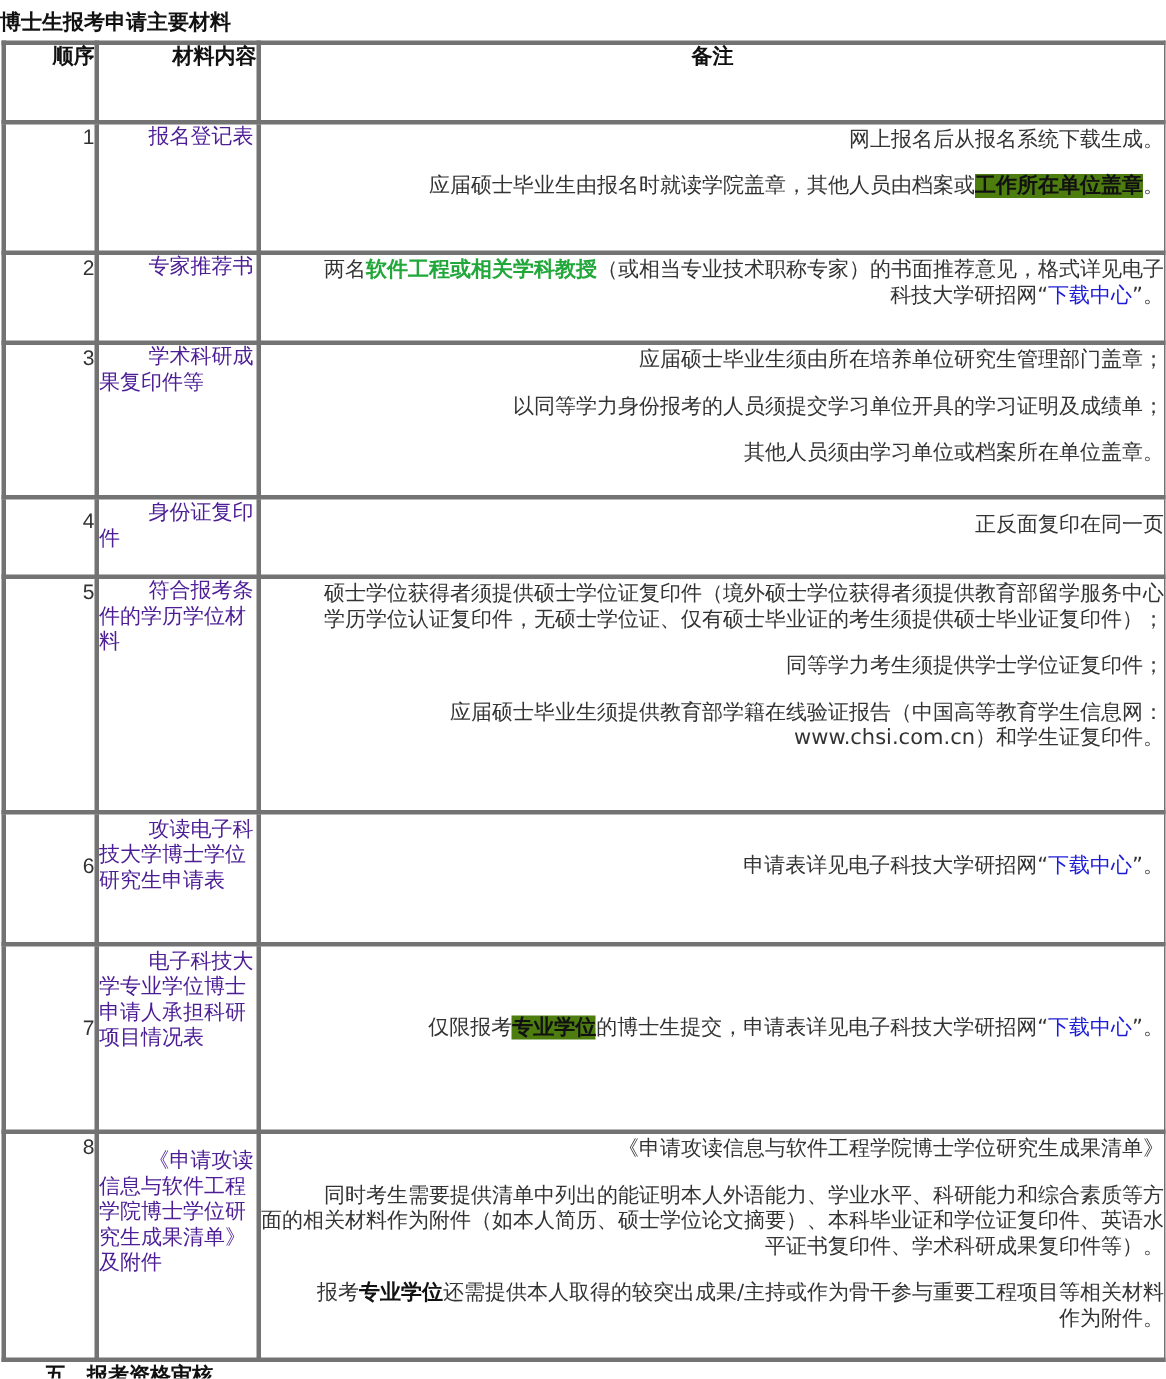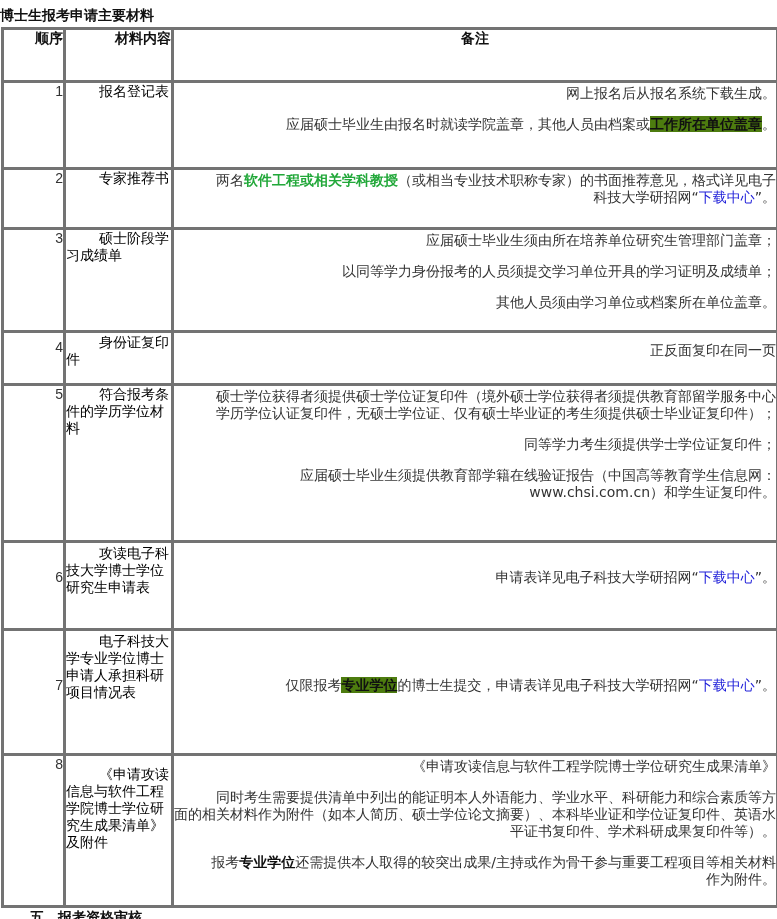--- a/index.html
+++ b/index.html
@@ -23,21 +23,21 @@
     font-size: 14px; line-height: 17px;
   }
   col.c1 { width: 62px; }
   col.c2 { width: 108px; }
   col.c3 { width: 605px; }
   th { font-weight: bold; color: #111; }
   th.h-no { text-align: right; padding: 1px 7px 0 2px; }
   th.h-mat { text-align: right; padding: 1px 4px 0 8px; text-indent: 28px; }
   th.h-note { text-align: center; padding-top: 9px; }
   td.no { text-align: right; padding-right: 12px; vertical-align: middle; font-family: "Liberation Sans", sans-serif; font-size: 15px; }
-  td.mat { padding: 0 6px 0 8px; text-indent: 33px; vertical-align: middle; color: #000000; }
+  td.mat { padding: 0 6px 0 8px; text-indent: 33px; vertical-align: middle; color: #4c1d95; }
   td.note { padding: 0 4px 0 6px; color: #333; }
   .p { margin: 0; text-indent: 35px; text-align: right; }
   .p + .p { margin-top: 14px; }
   .hl { background: #4d7c0f; font-weight: bold; color: #111; }
   .green { color: #22a83a; font-weight: bold; }
   .link { color: #1b1bd8; cursor: pointer; }
   .b { font-weight: bold; color: #111; }
   .next-section {
     position: absolute; left: 30px; top: 907px; font-weight: bold; color: #111;
     font-size: 14px; line-height: 20px;
@@ -75,21 +75,21 @@
     <tr style="height:60px">
       <td class="no">2</td>
       <td class="mat">专家推荐书</td>
       <td class="note" style="padding-top:2px">
         <p class="p"><span>两名</span><span class="green">软件工程或相关学科教授</span><span>（或相当专业技术职称专家）的书面推荐意见，格式详见电子科技大学研招网“</span><a class="link">下载中心</a><span>”。</span></p>
       </td>
     </tr>
 
     <tr style="height:103px">
       <td class="no">3</td>
-      <td class="mat">硕士阶段学习成绩单</td>
+      <td class="mat">学术科研成果复印件等</td>
       <td class="note" style="padding-top:2px">
         <p class="p">应届硕士毕业生须由所在培养单位研究生管理部门盖章；</p>
         <p class="p">以同等学力身份报考的人员须提交学习单位开具的学习证明及成绩单；</p>
         <p class="p">其他人员须由学习单位或档案所在单位盖章。</p>
       </td>
     </tr>
 
     <tr style="height:53px">
       <td class="no" style="vertical-align:top;padding-top:6px">4</td>
       <td class="mat" style="vertical-align:top;padding-top:1px">身份证复印件</td>

